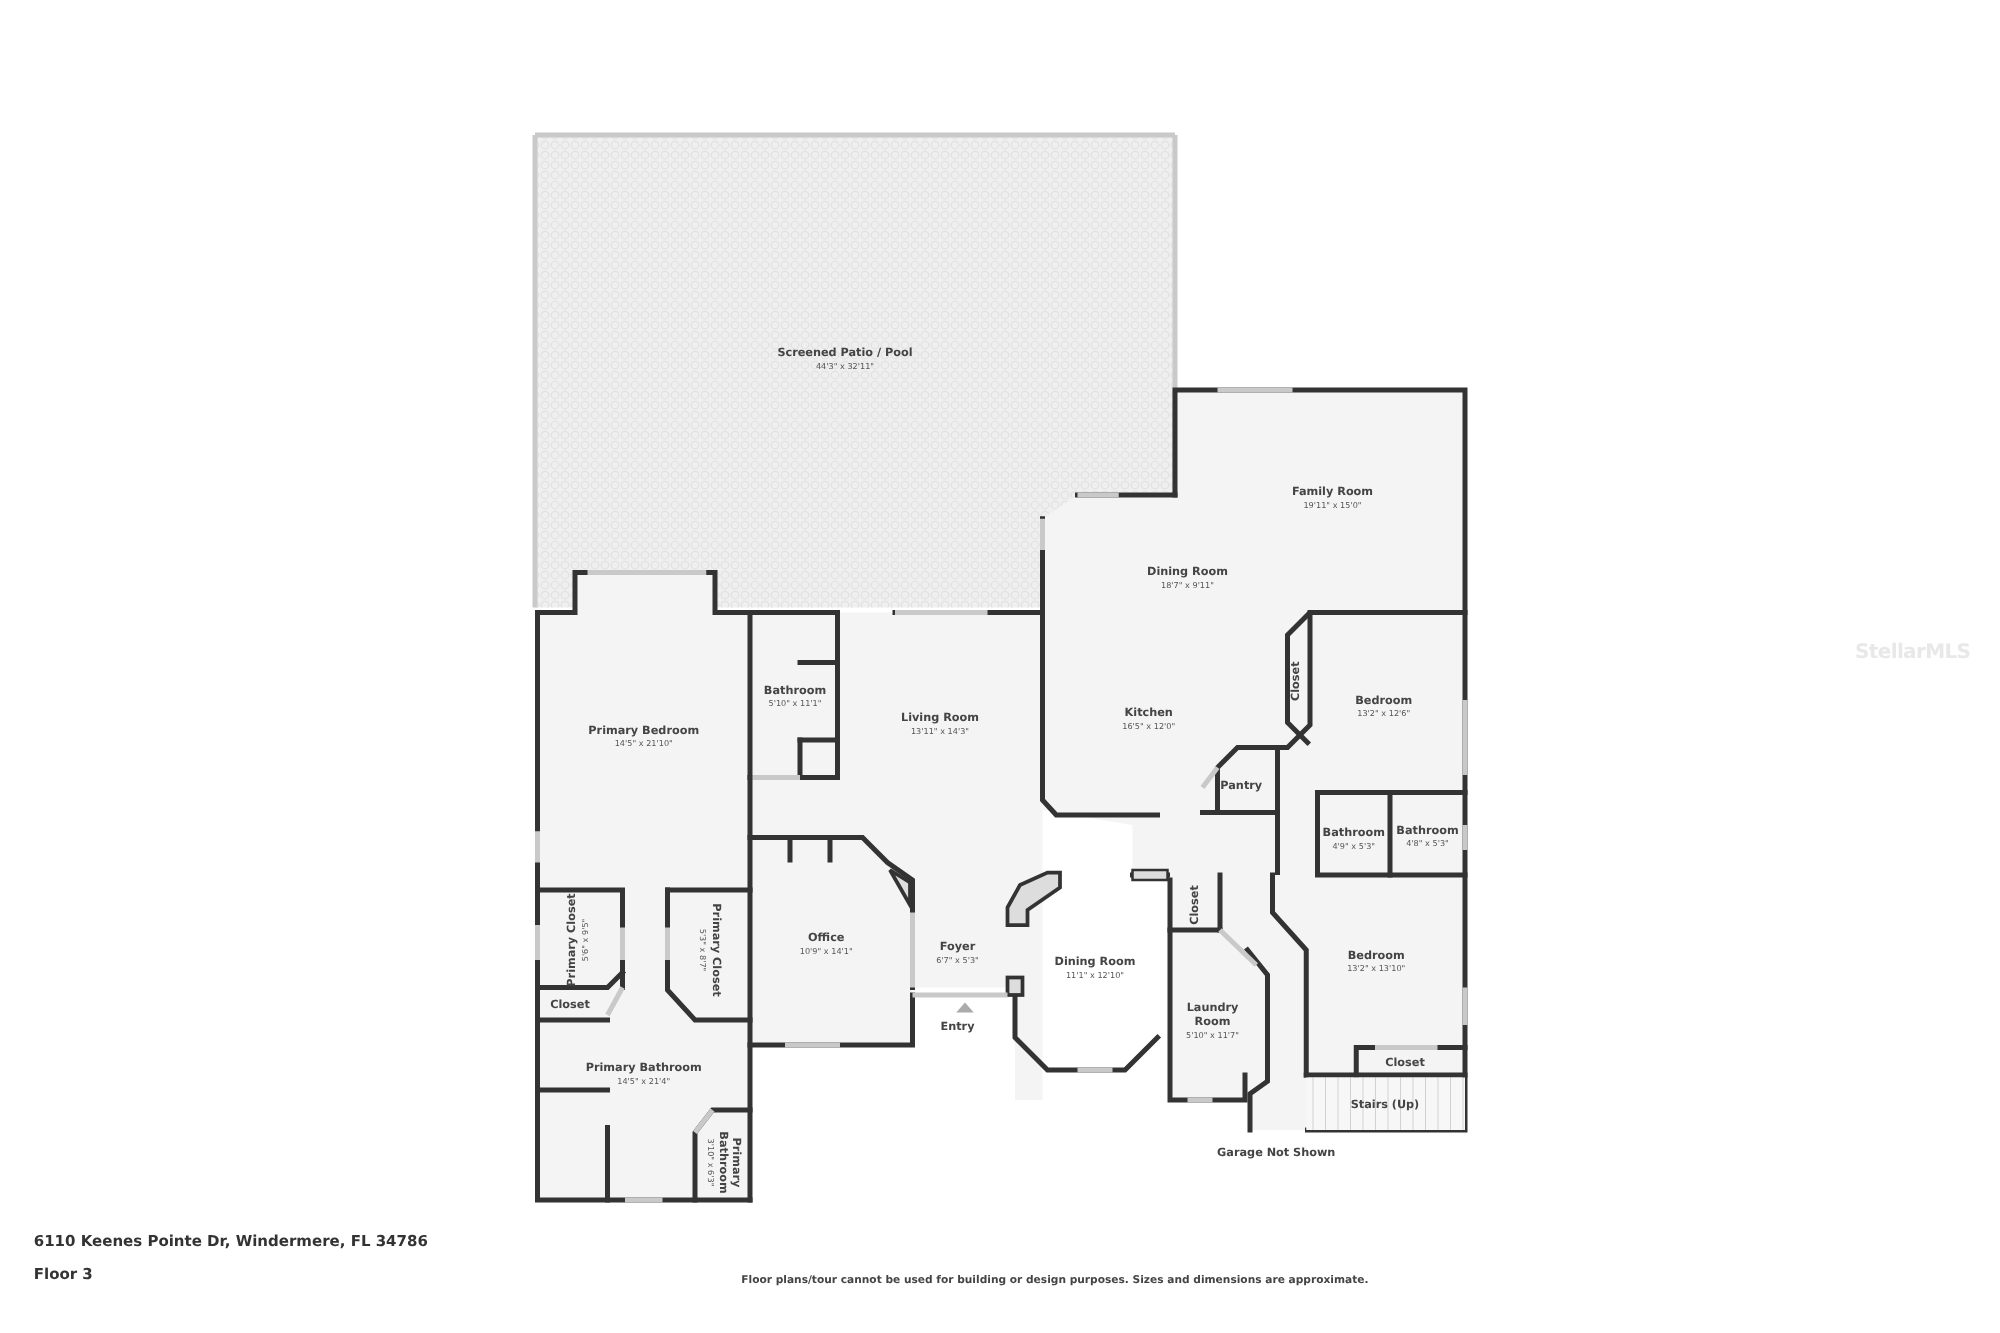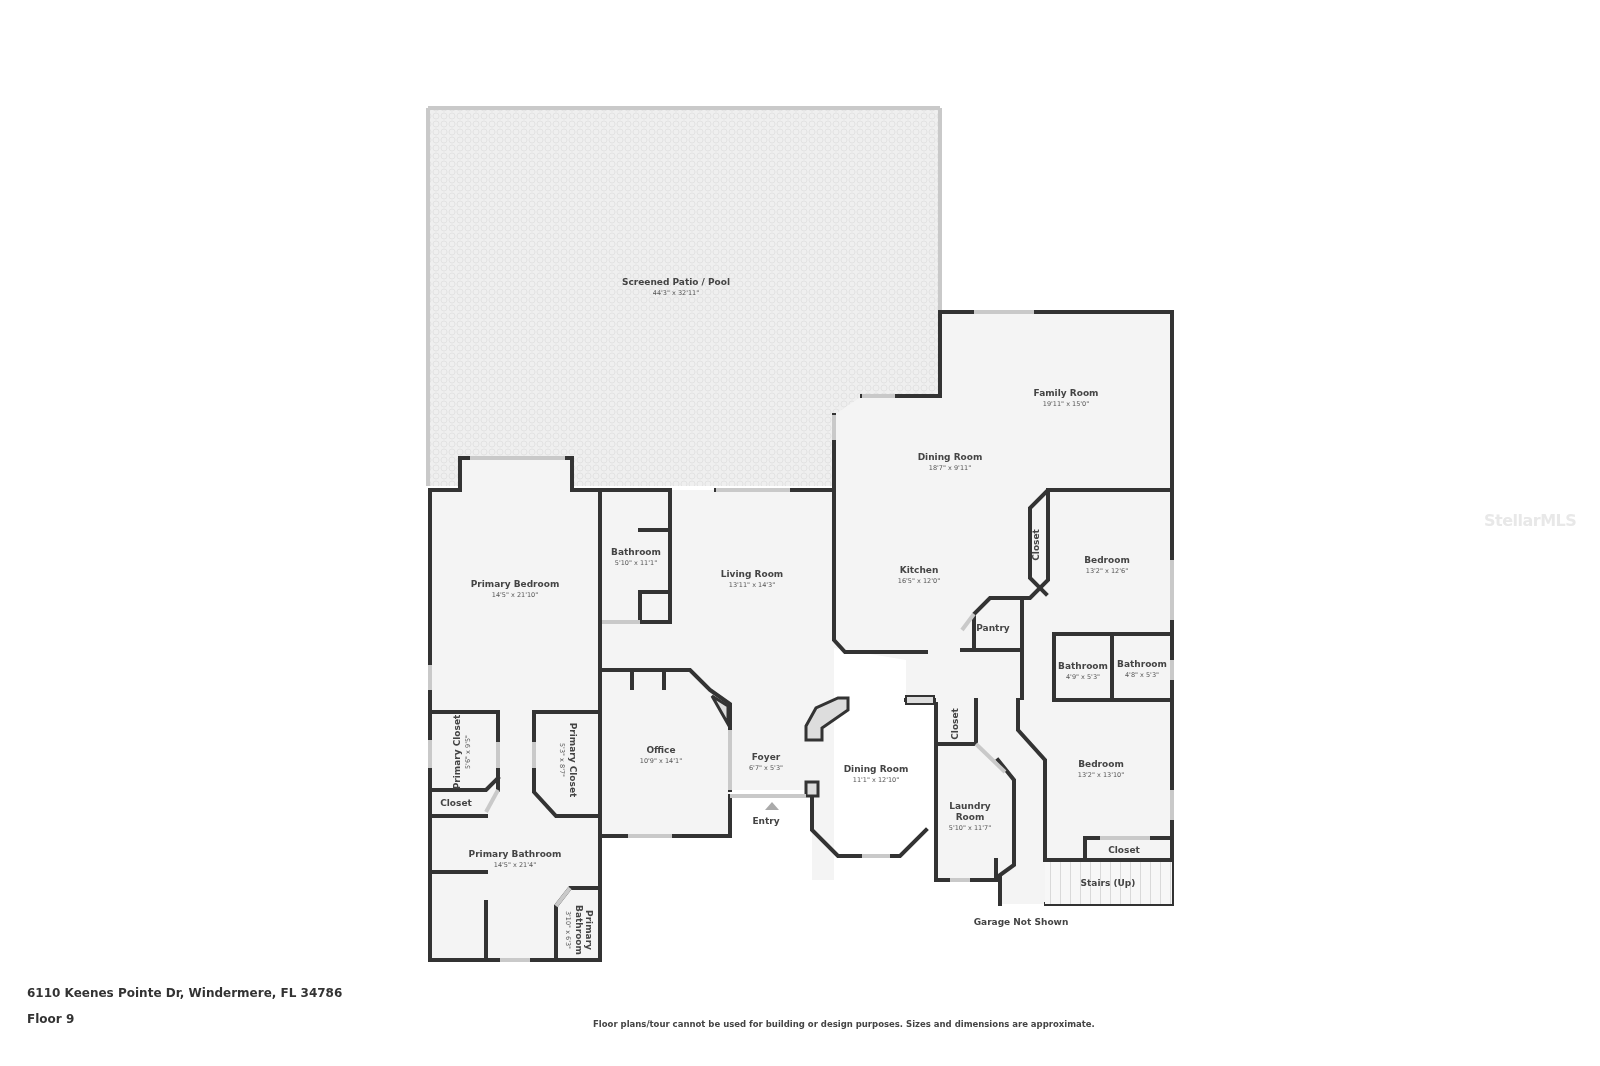--- a/index.html
+++ b/index.html
@@ -229,14 +229,14 @@
   <g>
     <text class="room-label" x="766" y="824">Entry</text>
   </g>
   <g>
     <text class="room-label" x="1021" y="925">Garage Not Shown</text>
   </g>
 </svg>
 
 <div class="watermark">StellarMLS</div>
 <div class="footer-address">6110 Keenes Pointe Dr, Windermere, FL 34786</div>
-<div class="footer-floor">Floor 9</div>
+<div class="footer-floor">Floor 3</div>
 <div class="footer-disclaimer">Floor plans/tour cannot be used for building or design purposes. Sizes and dimensions are approximate.</div>
 
 </body></html>

